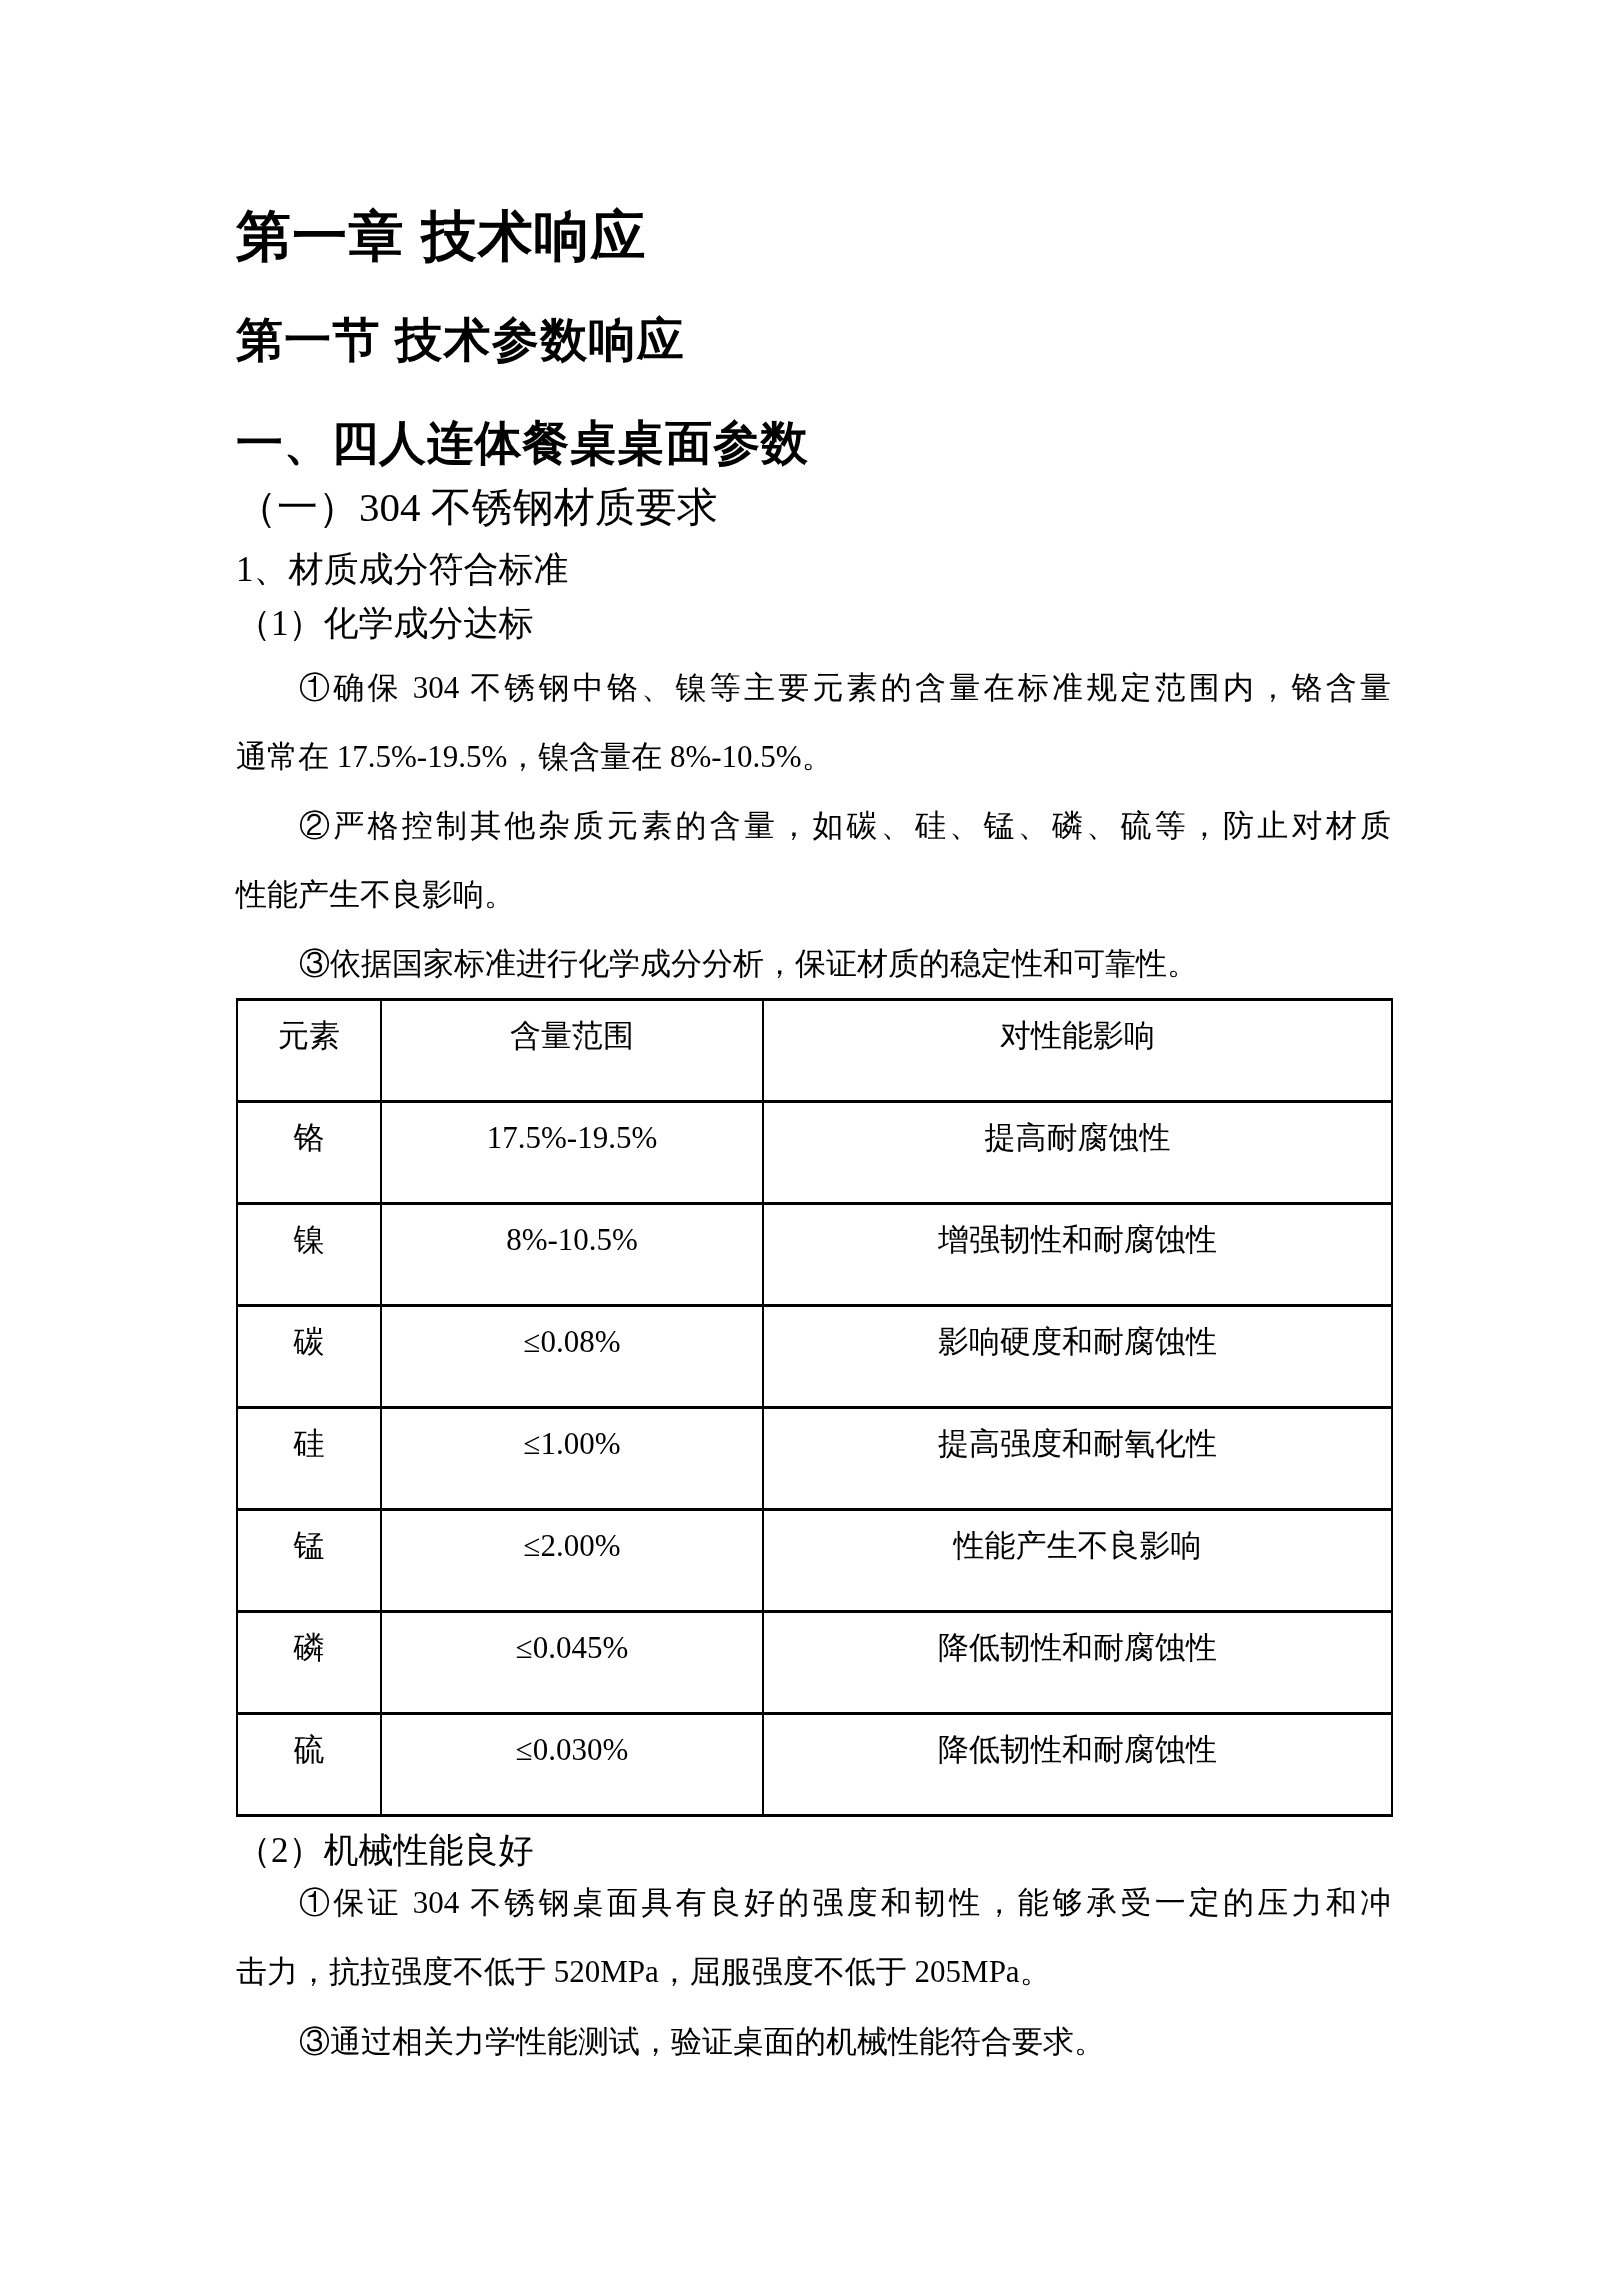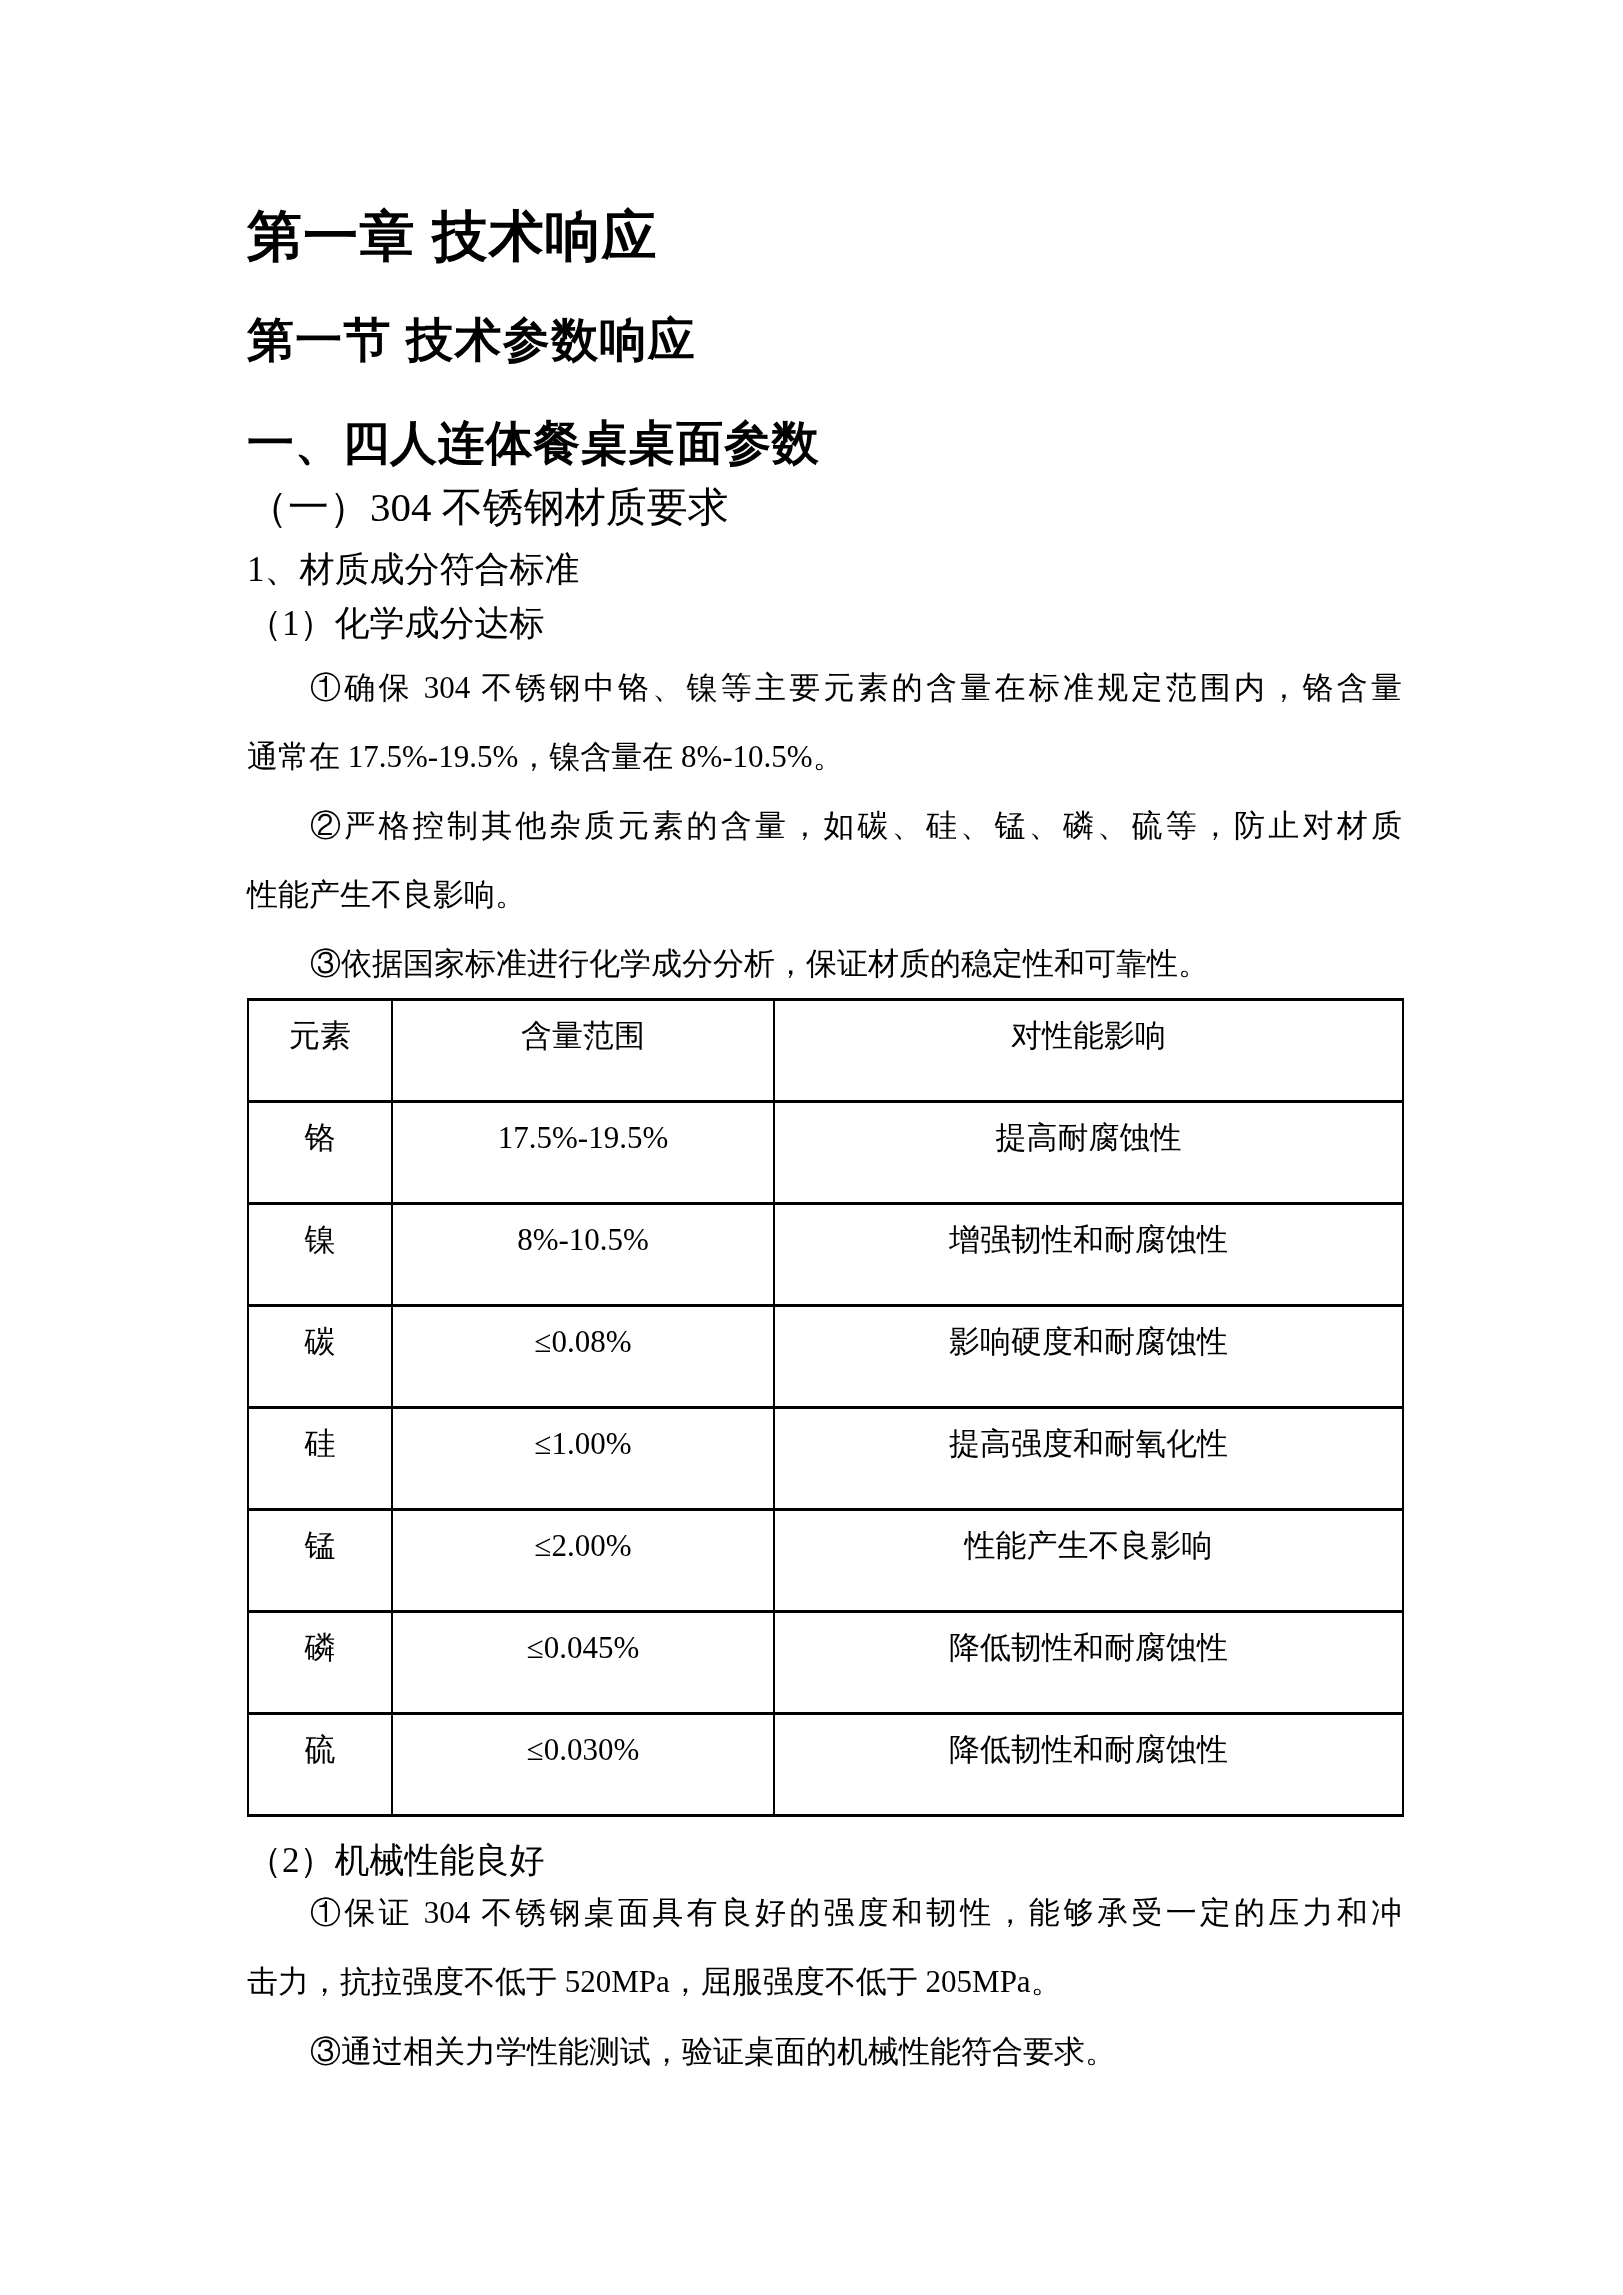--- a/index.html
+++ b/index.html
@@ -7,21 +7,21 @@
   .page {
     position:relative;
     width:1623px;
     height:2295px;
     background:#ffffff;
     color:#000000;
     overflow:hidden;
   }
   .content {
     position:absolute;
-    left:247px;
+    left:236px;
     top:0;
     width:1155px;
   }
   .h1 {
     margin-top:209px;
     font:700 55px/1 "Liberation Sans","DejaVu Sans",sans-serif;
     letter-spacing:1.3px;
     white-space:nowrap;
   }
   .h2 {
@@ -45,21 +45,21 @@
     margin-top:23.6px;
     font:400 35px/1 "Liberation Serif","DejaVu Serif",serif;
     white-space:nowrap;
   }
   .h6 {
     margin-top:19px;
     font:400 35px/1 "Liberation Serif","DejaVu Serif",serif;
     white-space:nowrap;
   }
   .h7 {
-    margin-top:26px;
+    margin-top:16px;
     font:400 35px/1 "Liberation Serif","DejaVu Serif",serif;
     white-space:nowrap;
   }
   .para {
     font:400 31px/69px "Liberation Serif","DejaVu Serif",serif;
   }
   .para .ln { width:1155px; }
   .ln-indent { text-indent:63px; }
   .ln-just { text-align:justify; text-align-last:justify; }
   .p1 { margin-top:12.4px; }

